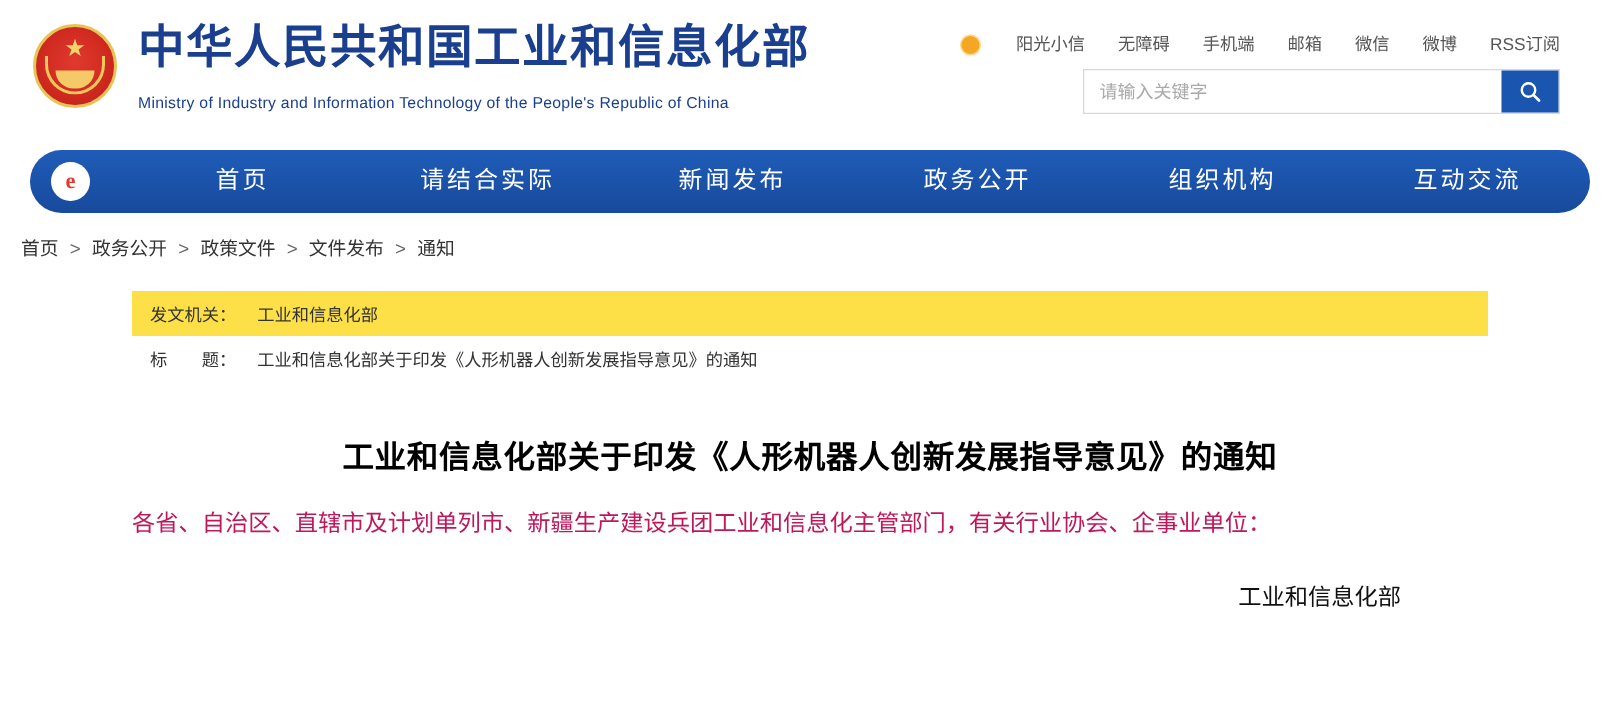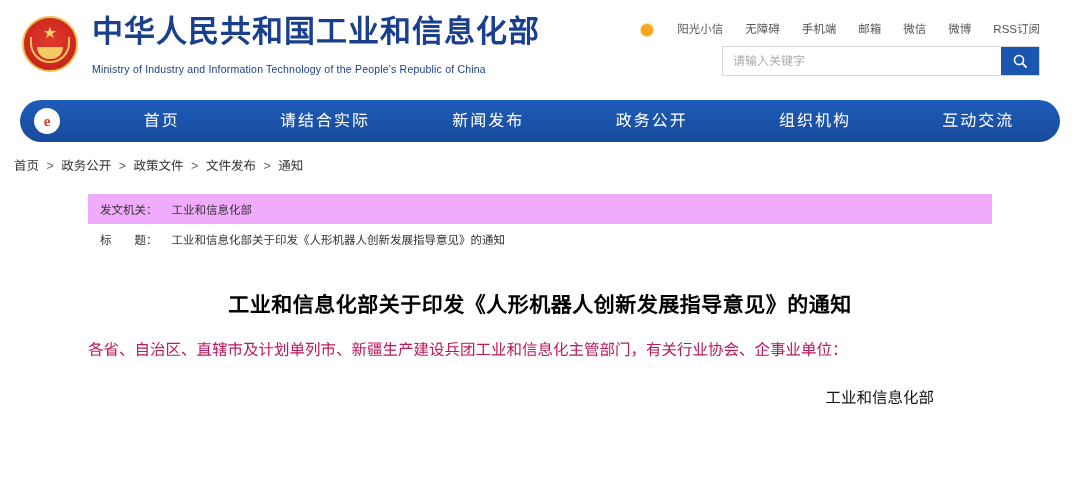--- a/index.html
+++ b/index.html
@@ -171,21 +171,21 @@
 
   
   .doc { padding: 20px 88px 0 88px; }
   .meta-row {
     font-size: 11.5px;
     color: #333;
     padding: 7px 12px;
     display: flex;
     gap: 14px;
   }
-  .meta-row.shaded { background: #f0abfc; }
+  .meta-row.shaded { background: #fde047; }
   .meta-label { color: #333; white-space: nowrap; }
   .meta-value { color: #333; }
 
   .doc-title {
     text-align: center;
     font-size: 21px;
     font-weight: bold;
     color: #000;
     margin: 34px 0 0 0;
     font-family: "Liberation Serif", "DejaVu Serif", serif;

